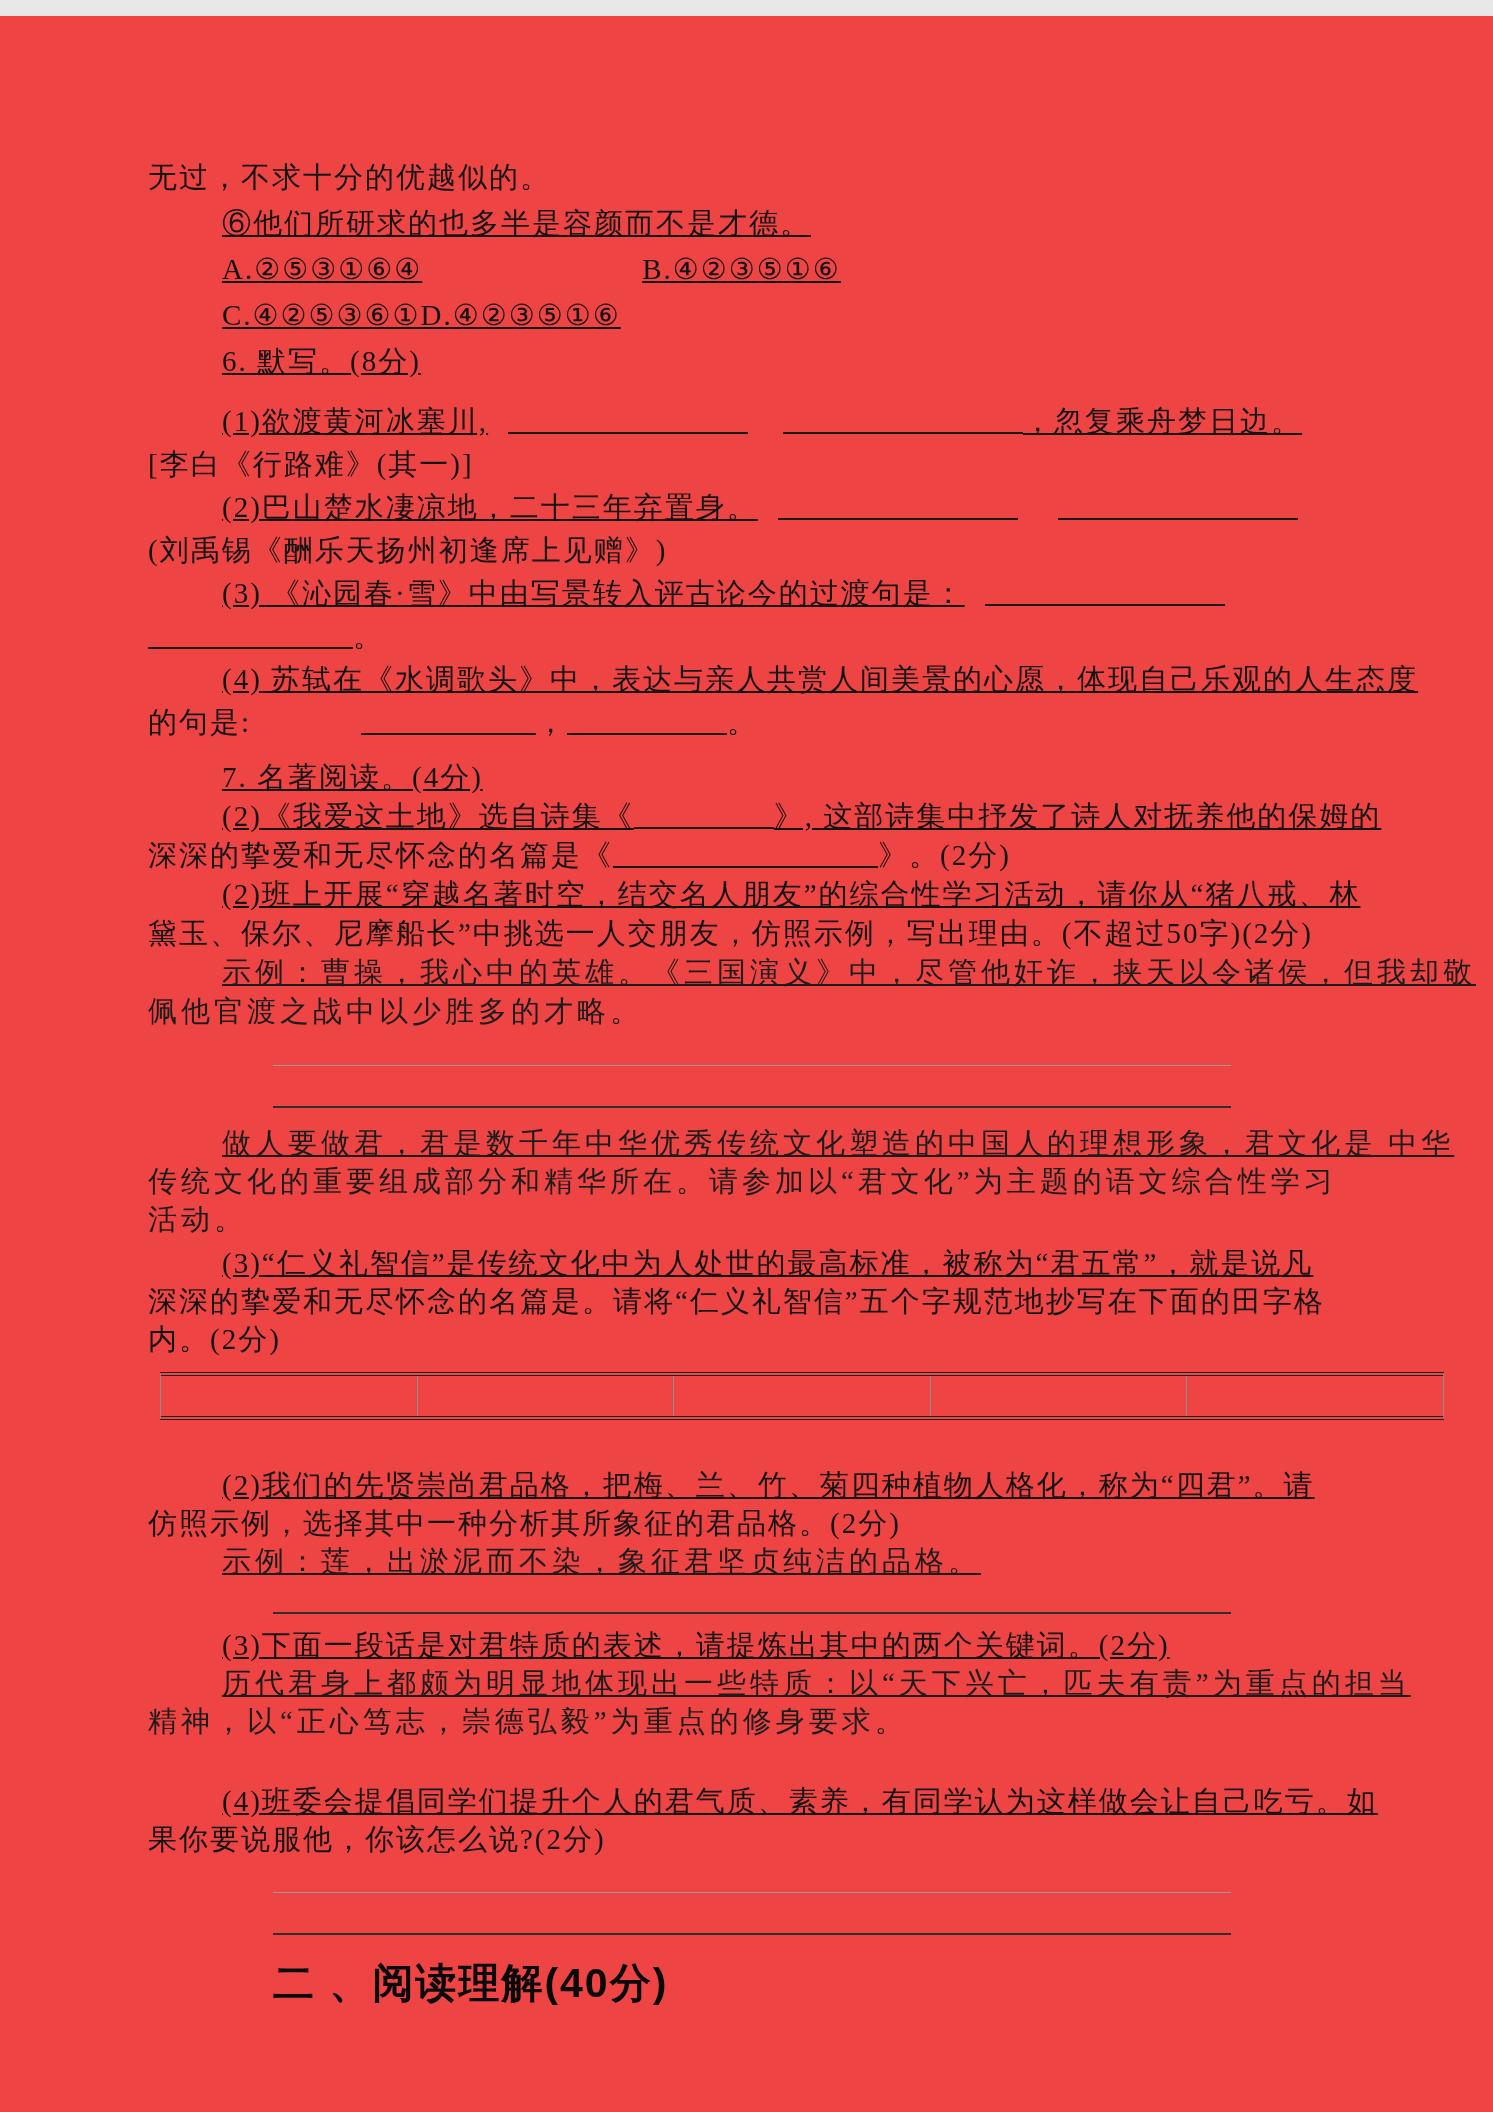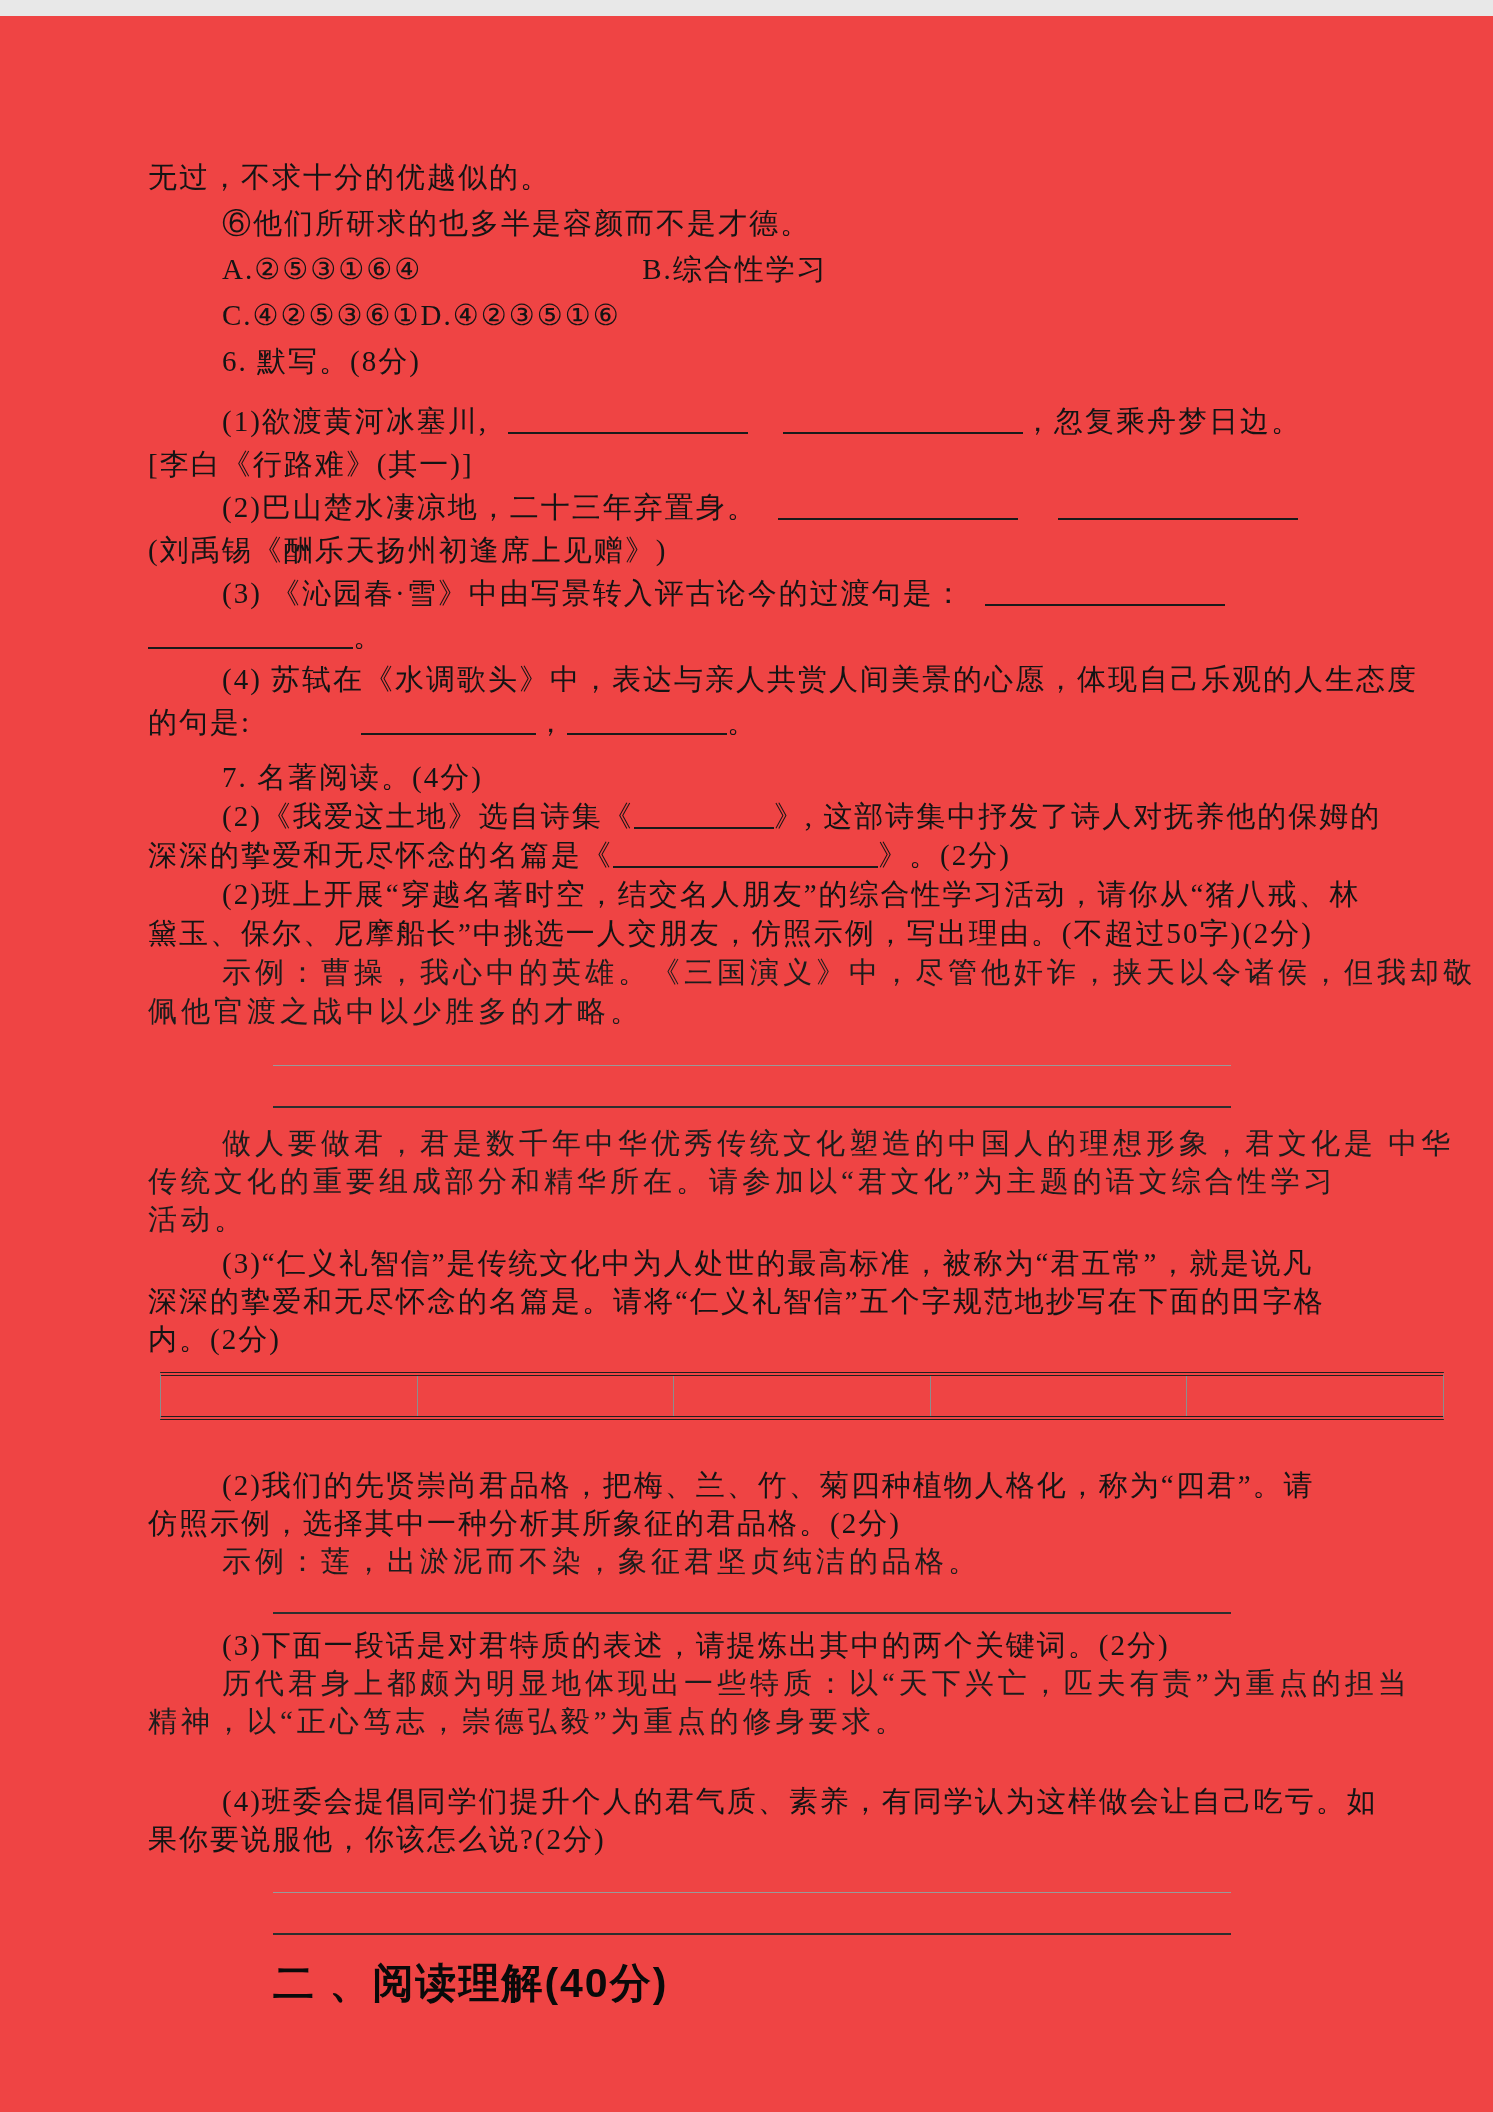--- a/index.html
+++ b/index.html
@@ -7,21 +7,21 @@
     position:relative;
     width:1493px; height:2112px;
     margin:16px auto;
     background:#ef4444;
     font-family:"Liberation Serif","DejaVu Serif",serif;
     color:#141414;
     overflow:hidden;
   }
   .content { position:absolute; left:148px; top:138px; width:1300px; }
   .ln { font-size:29px; line-height:45px; letter-spacing:2px; white-space:nowrap; }
-  .ind { padding-left:74px; }
+  .ind { padding-left:74px;text-decoration:underline; }
   .kai { letter-spacing:4px; color:#1c1c1c; }
   .s5 .ln { line-height:46px; }
   .s6 .ln { line-height:43px; }
   .s7 .ln { line-height:39px; }
   .s8 .ln { line-height:38px; }
   .s6 { margin-top:16px; }
   .s7 { margin-top:14px; }
   .s8 { margin-top:16px; }
   .mt6  { margin-top:6px; }
   .mt12 { margin-top:12px; }
@@ -64,21 +64,21 @@
 </head>
 <body>
 
 <div class="page">
   <div class="content">
 
     <div class="s5">
       <div class="ln">无过，不求十分的优越似的。</div>
       <div class="ln ind">⑥他们所研求的也多半是容颜而不是才德。</div>
       <div class="ln ind">
-        <span>A.②⑤③①⑥④</span><span class="isp w220"></span><span>B.综合性学习</span>
+        <span>A.②⑤③①⑥④</span><span class="isp w220"></span><span>B.④②③⑤①⑥</span>
       </div>
       <div class="ln ind">C.④②⑤③⑥①D.④②③⑤①⑥</div>
       <div class="ln ind">6. 默写。(8分)</div>
     </div>
 
     <div class="s6">
       <div class="ln ind">
         <span>(1)欲渡黄河冰塞川,</span><span class="isp w20"></span><span class="blank w240"></span><span class="isp w35"></span><span class="blank w240"></span><span>，忽复乘舟梦日边。</span>
       </div>
       <div class="ln">[李白《行路难》(其一)]</div>

